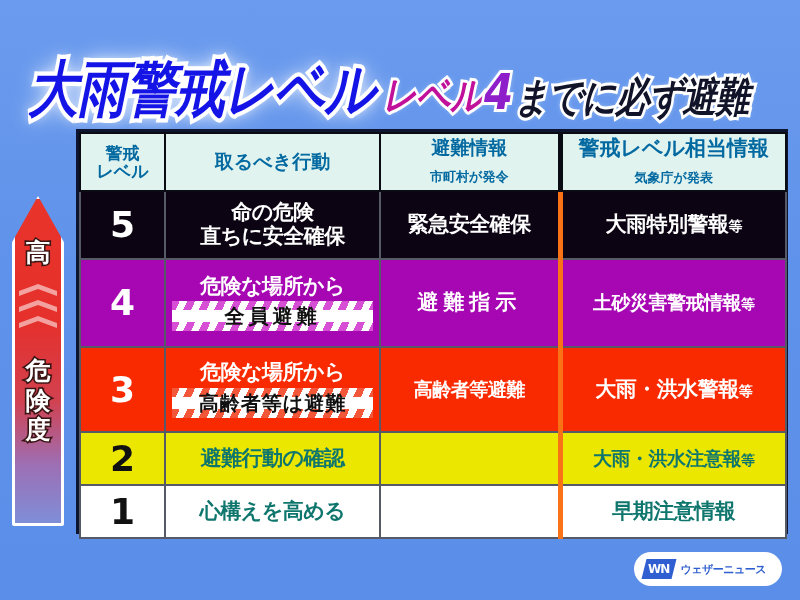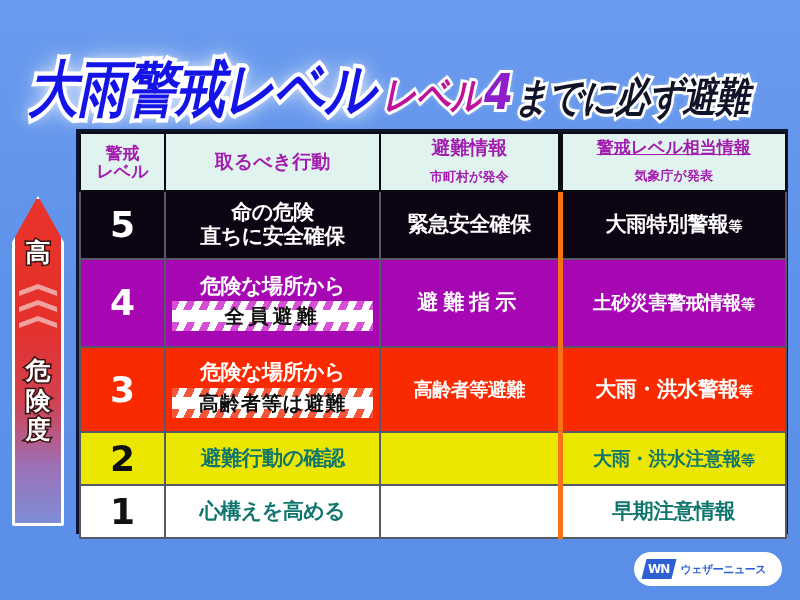--- a/index.html
+++ b/index.html
@@ -141,26 +141,26 @@
 
   col.c-lv   { width: 85px;  }
   col.c-act  { width: 215px; }
   col.c-evac { width: 180px; }
   col.c-info { width: 226px; }
 
   
   thead tr { height: 58px; }
   thead th {
     background: #e1f3ee;
-    color: #a21caf;
+    color: #0369a1;
     border: 2px solid #0b0b14;
   }
   thead th.thick-left { border-left: 5px solid #0b0b14; }
   .th-main { font-size: 19px; font-weight: 900; line-height: 1.05; }
-  .th-main.small { font-size: 17px; text-decoration: underline; }
+  .th-main.small { font-size: 21px; }
   .th-two { font-size: 17px; font-weight: 900; line-height: 1.08; }
   .th-sub  { font-size: 13px; font-weight: 700; margin-top: 10px; }
 
   
   tbody td {
     border: 2px solid #555a66;
   }
   tbody td.thick-left { border-left: 5px solid #f97316; }
 
   .row-5 td { background: #0d0413; height: 68px; }

